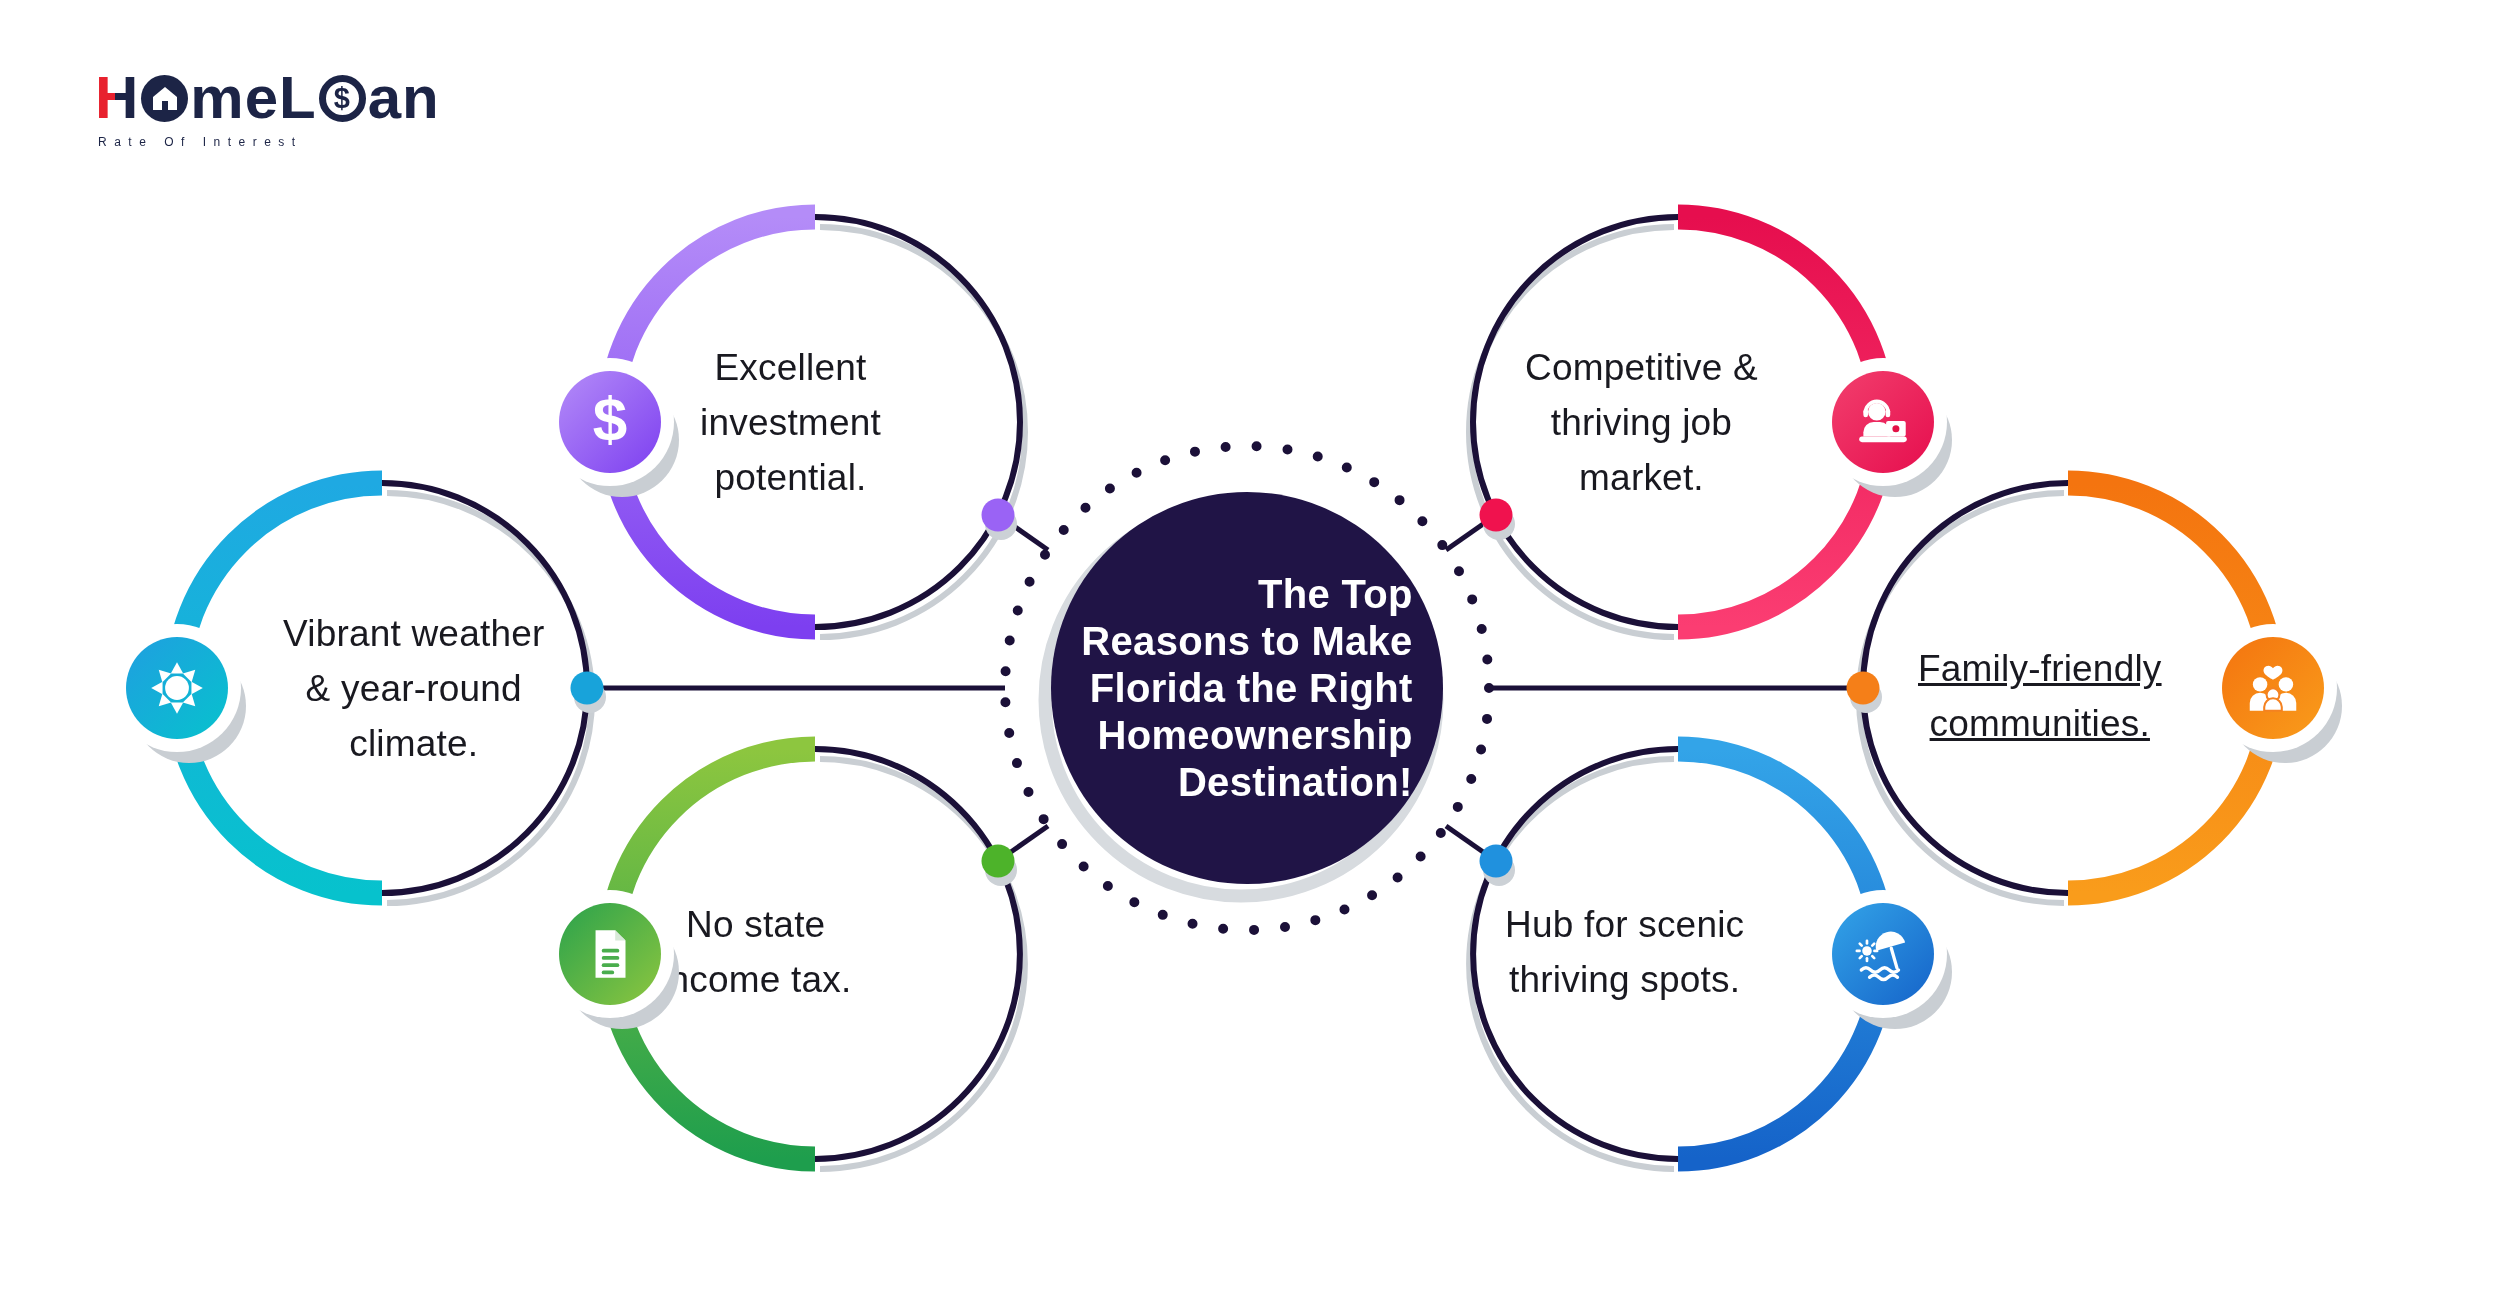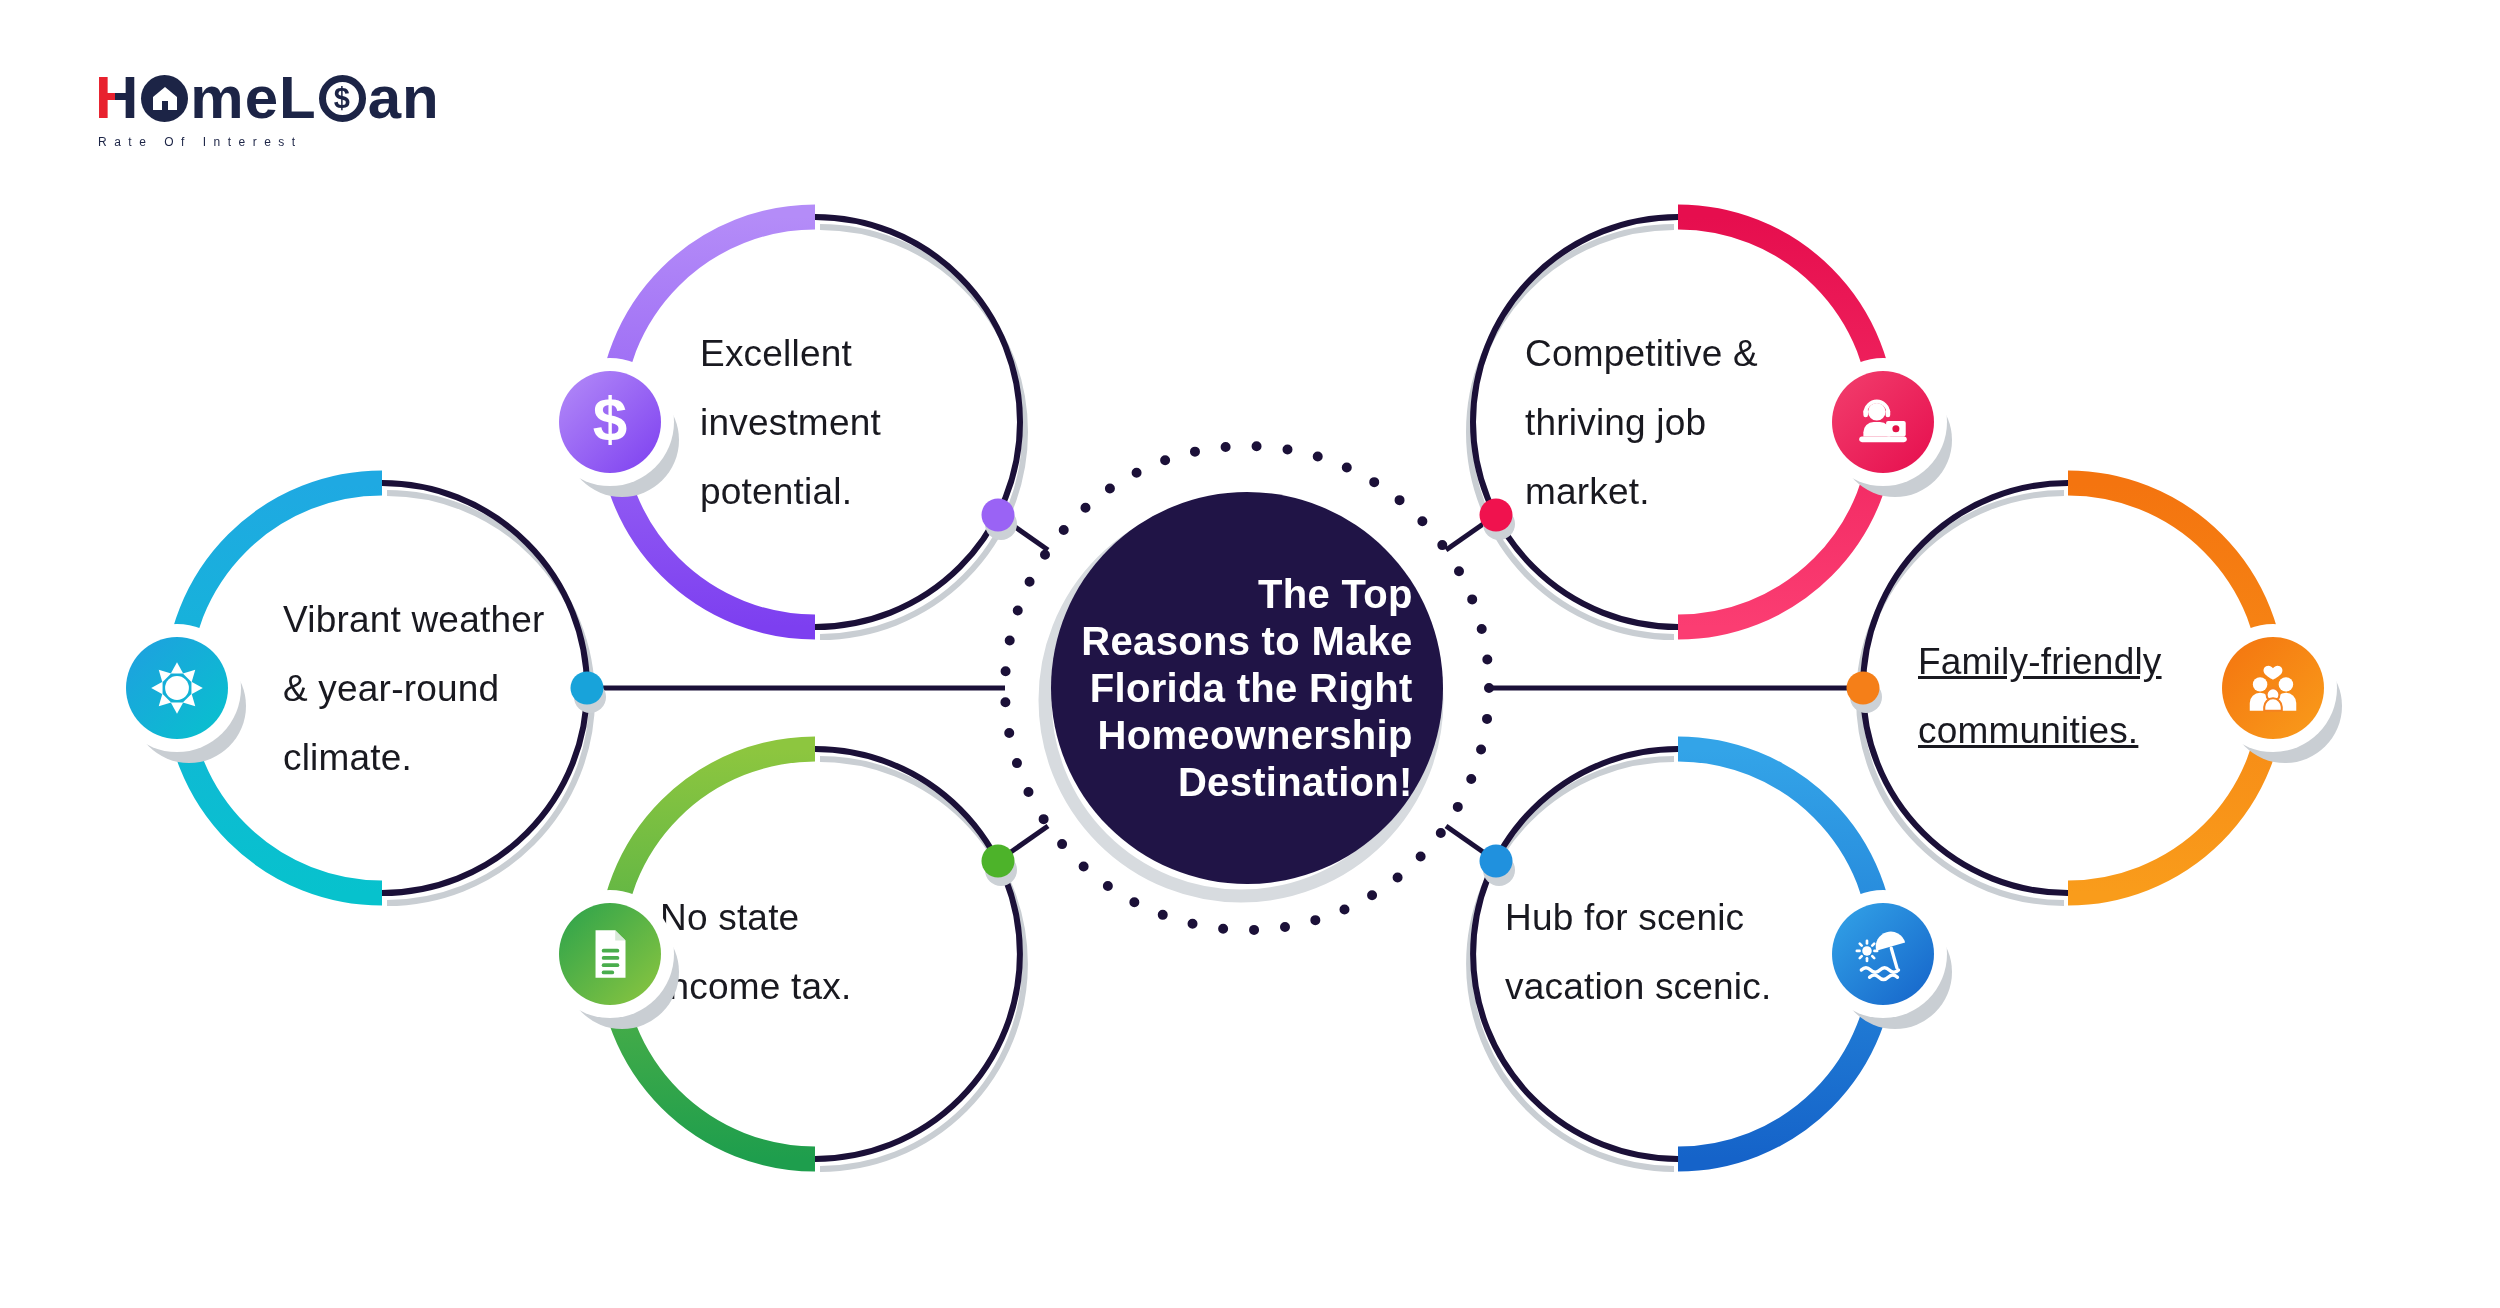--- a/index.html
+++ b/index.html
@@ -5,22 +5,22 @@
   html,body { margin:0; padding:0; }
   body {
     width:2500px; height:1308px; position:relative; overflow:hidden;
     background:#ffffff; font-family:"Liberation Sans", sans-serif;
   }
   .stage { position:absolute; left:0; top:0; }
 
   
   .bubble-label {
     position:absolute; transform:translateY(-50%);
-    white-space:pre-line; font-size:37px; line-height:69px;
-    color:#191920; letter-spacing:0.2px;
+    white-space:pre-line; font-size:37px; line-height:55px;
+    color:#191920; letter-spacing:0.2px;text-align:center;
   }
   
   .center-label {
     position:absolute; left:1247px; top:688px; transform:translate(-50%,-50%);
     text-align:right; white-space:pre-line;
     font-size:40px; line-height:47px; font-weight:700; color:#ffffff; letter-spacing:0.3px;
   }
 
   
   .badge {
@@ -182,21 +182,21 @@
 &amp; year-round
 climate.</div>
 <div class="bubble-label" style="left:660px;  top:952px;">No state
 income tax.</div>
 <div class="bubble-label" style="left:1525px; top:422px;">Competitive &amp;
 thriving job
 market.</div>
 <div class="bubble-label" style="left:1918px; top:696px;text-decoration:underline;">Family-friendly
 communities.</div>
 <div class="bubble-label" style="left:1505px; top:952px;">Hub for scenic
-vacation scenic.</div>
+thriving spots.</div>
 
 <div class="badge" style="left:546px; top:358px;">
   <div class="badge-core core-purple">
     <span class="dollar-glyph">$</span>
   </div>
 </div>
 
 <div class="badge" style="left:113px; top:624px;">
   <div class="badge-core core-cyan">
     <svg width="62" height="62" viewBox="0 0 60 60" fill="#ffffff">

